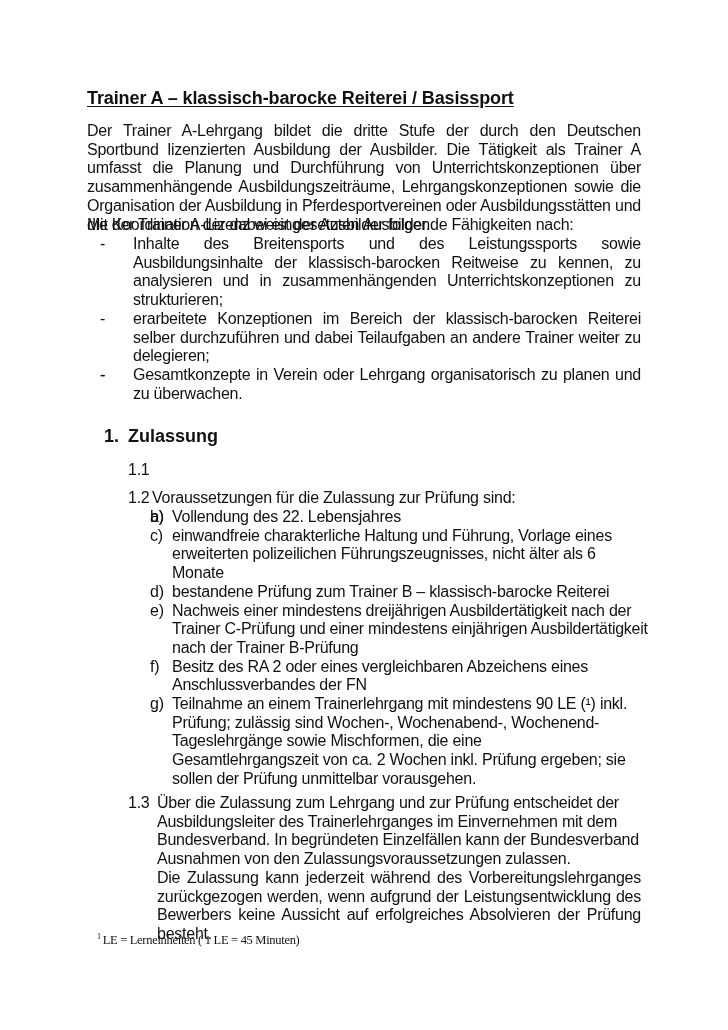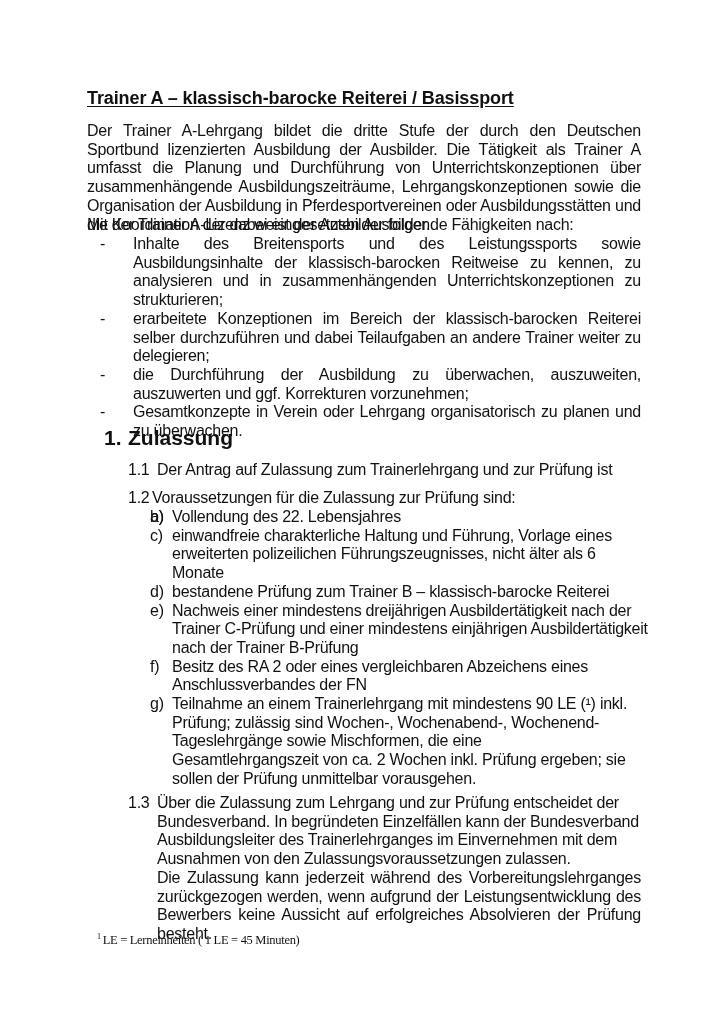--- a/index.html
+++ b/index.html
@@ -7,21 +7,21 @@
          font-family: "Liberation Sans", sans-serif; color: #111111; }
   .page { position: absolute; left: 0; top: 0; width: 728px; height: 1030px; background: #fff; }
   .title { position: absolute; left: 87px; top: 88px; font-size: 18px; font-weight: bold;
            text-decoration: underline; text-underline-offset: 2px; white-space: nowrap; letter-spacing: -0.1px; }
   .body { font-size: 16px; line-height: 18.7px; letter-spacing: -0.25px; }
   .intro { position: absolute; left: 87px; top: 122px; width: 554px; text-align: justify; }
   .lead { position: absolute; left: 87px; top: 216px; width: 560px; white-space: nowrap; }
   .bullets { position: absolute; left: 87px; top: 235px; width: 554px; margin: 0; padding: 0; list-style: none; }
   .bullets li { position: relative; padding-left: 46px; text-align: justify; }
   .bullets li .dash { position: absolute; left: 13px; top: 0; }
-  .h1 { position: absolute; left: 104px; top: 426px; font-size: 21px; font-weight: bold; white-space: nowrap; }
+  .h1 { position: absolute; left: 104px; top: 426px; font-size: 18px; font-weight: bold; white-space: nowrap; }
   .h1 .num { display: inline-block; width: 24px; }
   .sec { position: absolute; left: 128px; width: 520px; }
   .sec .row { position: relative; padding-left: 29px; }
   .sec .row .n { position: absolute; left: 0; top: 0; }
   .sec .row.tight { padding-left: 24px; }
   .subs { position: absolute; left: 150px; top: 508px; width: 500px; margin: 0; padding: 0; list-style: none; }
   .subs li { position: relative; padding-left: 22px; }
   .subs li .l { position: absolute; left: 0; top: 0; }
   .s13 { position: absolute; left: 128px; top: 794px; width: 513px; }
   .s13 .n { position: absolute; left: 0; top: 0; }
@@ -38,32 +38,31 @@
 
   <div class="title">Trainer A – klassisch-barocke Reiterei / Basissport</div>
 
   <div class="body intro">Der Trainer A-Lehrgang bildet die dritte Stufe der durch den Deutschen Sportbund lizenzierten Ausbildung der Ausbilder. Die Tätigkeit als Trainer A umfasst die Planung und Durchführung von Unterrichtskonzeptionen über zusammenhängende Ausbildungszeiträume, Lehrgangskonzeptionen sowie die Organisation der Ausbildung in Pferdesportvereinen oder Ausbildungsstätten und die Koordination der dabei eingesetzten Ausbilder.</div>
 
   <div class="body lead">Mit der Trainer A-Lizenz weist der Ausbilder folgende Fähigkeiten nach:</div>
 
   <ul class="body bullets">
     <li><span class="dash">-</span><span>Inhalte des Breitensports und des Leistungssports sowie Ausbildungsinhalte der klassisch-barocken Reitweise zu kennen, zu analysieren und in zusammenhängenden Unterrichtskonzeptionen zu strukturieren;</span></li>
     <li><span class="dash">-</span><span>erarbeitete Konzeptionen im Bereich der klassisch-barocken Reiterei selber durchzuführen und dabei Teilaufgaben an andere Trainer weiter zu delegieren;</span></li>
-    <li><span class="dash">-</span><span>die Durchführung der Ausbildung zu überwachen, auszuweiten, auszuwerten und ggf. Korrekturen vorzunehmen;</span></li>
+    <li><span class="dash">-</span></li>
     <li><span class="dash">-</span><span>Gesamtkonzepte in Verein oder Lehrgang organisatorisch zu planen und zu überwachen.</span></li>
   </ul>
 
   <div class="h1">
     <span class="num">1.</span><span>Zulassung</span>
   </div>
 
   <div class="body sec" style="top:461px;">
     <div class="row">
       <span class="n">1.1</span>
-      <div>Der Antrag auf Zulassung zum Trainerlehrgang und zur Prüfung ist</div>
     </div>
   </div>
 
   <div class="body sec" style="top:489px;">
     <div class="row tight">
       <span class="n">1.2</span>
       <div>Voraussetzungen für die Zulassung zur Prüfung sind:</div>
     </div>
   </div>
 
@@ -101,22 +100,22 @@
       <div>Prüfung; zulässig sind  Wochen-, Wochenabend-, Wochenend-</div>
       <div>Tageslehrgänge sowie Mischformen, die eine</div>
       <div>Gesamtlehrgangszeit von ca. 2 Wochen inkl. Prüfung ergeben; sie</div>
       <div>sollen der Prüfung unmittelbar vorausgehen.</div>
     </li>
   </ul>
 
   <div class="body s13">
     <span class="n">1.3</span>
     <div class="t">Über die Zulassung zum Lehrgang und zur Prüfung entscheidet der</div>
+    <div class="t">Ausbildungsleiter des Trainerlehrganges im Einvernehmen mit dem</div>
     <div class="t">Bundesverband. In begründeten Einzelfällen kann der Bundesverband</div>
-    <div class="t">Ausbildungsleiter des Trainerlehrganges im Einvernehmen mit dem</div>
     <div class="t">Ausnahmen von den Zulassungsvoraussetzungen zulassen.</div>
     <div class="j">Die Zulassung kann jederzeit während des Vorbereitungslehrganges zurückgezogen werden, wenn aufgrund der Leistungsentwicklung des Bewerbers keine Aussicht auf erfolgreiches Absolvieren der Prüfung besteht.</div>
   </div>
 
   <div class="footnote">
     <sup>1</sup><span>LE = Lerneinheiten ( 1 LE = 45 Minuten)</span>
   </div>
 
 </div>
 

